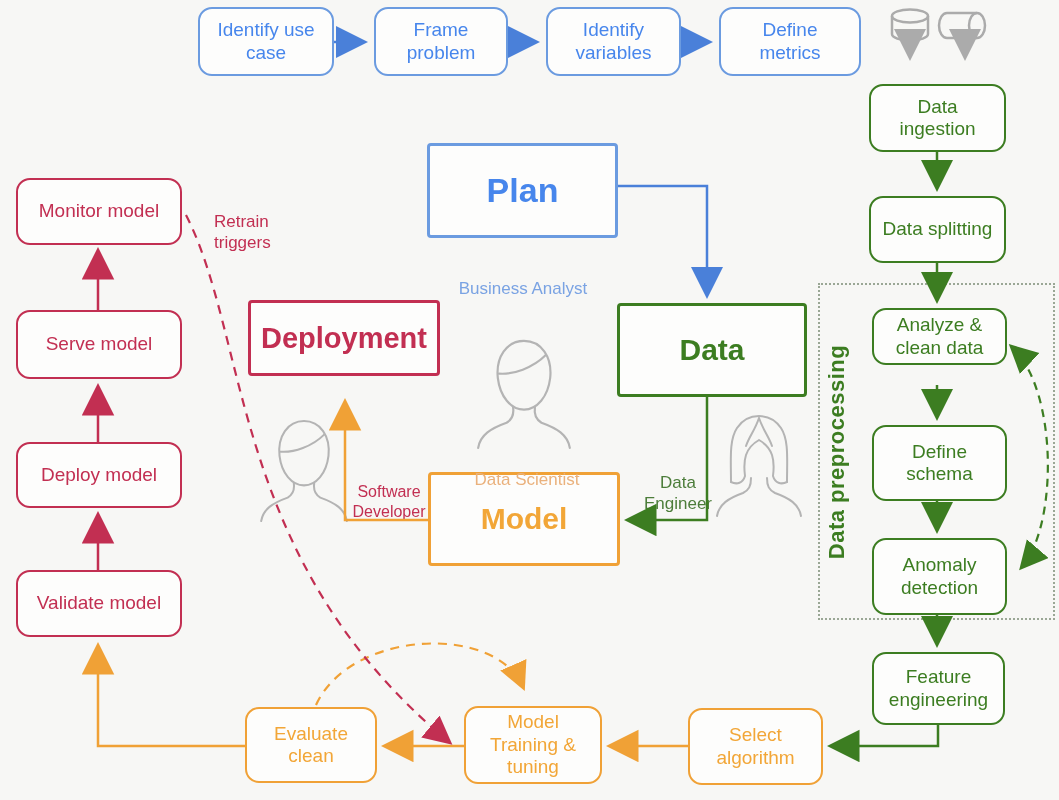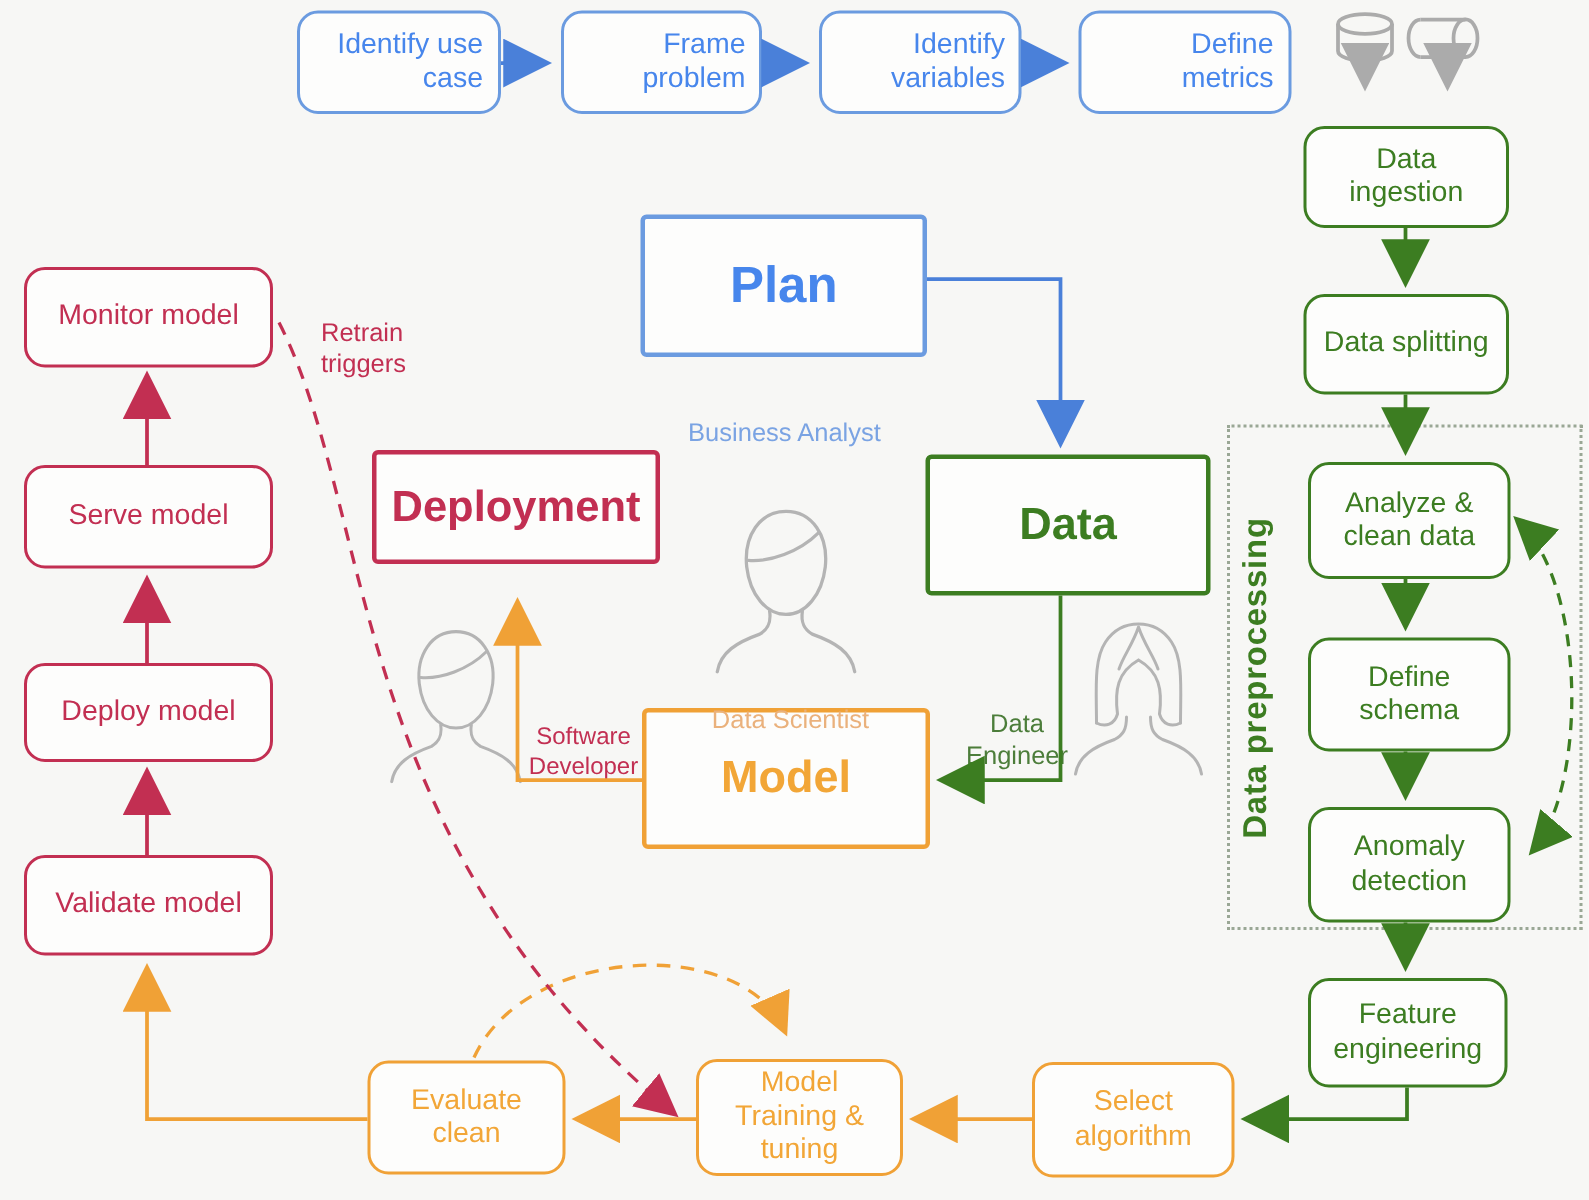--- a/index.html
+++ b/index.html
@@ -5,21 +5,21 @@
   html,body{margin:0;padding:0;}
   body{font-family:"Liberation Sans", sans-serif;background:#ffffff;}
   #stage{position:relative;width:1059px;height:800px;background:#f7f7f5;overflow:hidden;}
 
   .node{position:absolute;background:#fdfdfc;border:2px solid #999;border-radius:14px;
         display:flex;align-items:center;justify-content:center;text-align:center;
         line-height:1.18;font-size:19px;padding:0 10px;box-sizing:border-box;z-index:2;}
   .node.narrow{padding:0 9px;}
   .phase{font-weight:bold;border-width:3px;border-radius:4px;z-index:2;}
 
-  .blue  {border-color:#6b9be0;color:#4786ec;text-align:right;}
+  .blue  {border-color:#6b9be0;color:#4786ec;}
   .green {border-color:#3c7d21;color:#3c7d21;}
   .orange{border-color:#f0a136;color:#f2a637;}
   .red   {border-color:#c22f52;color:#c22f52;}
 
   .rolelabel{position:absolute;text-align:center;line-height:1.25;z-index:2;margin-top:20px;}
 
   #preproc-frame{position:absolute;left:818px;top:283px;width:237px;height:337px;
         border:2px dotted #9aa795;z-index:1;box-sizing:border-box;background:transparent;}
   #preproc-label{position:absolute;left:718px;top:438px;width:240px;height:28px;
         transform:rotate(-90deg);font-weight:bold;font-size:22px;color:#3c7d21;
@@ -52,21 +52,21 @@
   <div class="rolelabel" style="left:345px;top:462px;width:88px;font-size:16px;color:#c22f52;text-align:center;">Software Developer</div>
   <div class="rolelabel" style="left:214px;top:191px;width:76px;font-size:17px;color:#c22f52;text-align:left;">Retrain triggers</div>
 
   <div class="node red" style="left:16px;top:178px;width:166px;height:67px;">Monitor model</div>
   <div class="node red" style="left:16px;top:310px;width:166px;height:69px;">Serve model</div>
   <div class="node red" style="left:16px;top:442px;width:166px;height:66px;">Deploy model</div>
   <div class="node red" style="left:16px;top:570px;width:166px;height:67px;">Validate model</div>
 
   <div class="node green" style="left:869px;top:84px;width:137px;height:68px;">Data ingestion</div>
   <div class="node green" style="left:869px;top:196px;width:137px;height:67px;">Data splitting</div>
-  <div class="node green" style="left:872px;top:308px;width:135px;height:78px;">Analyze &amp; clean data</div>
+  <div class="node green" style="left:872px;top:308px;width:135px;height:57px;">Analyze &amp; clean data</div>
   <div class="node green" style="left:872px;top:425px;width:135px;height:76px;">Define schema</div>
   <div class="node green" style="left:872px;top:538px;width:135px;height:77px;">Anomaly detection</div>
   <div class="node green" style="left:872px;top:652px;width:133px;height:73px;">Feature engineering</div>
 
   <div class="node orange" style="left:245px;top:707px;width:132px;height:76px;">Evaluate clean</div>
   <div class="node orange" style="left:464px;top:706px;width:138px;height:78px;">Model Training &amp; tuning</div>
   <div class="node orange" style="left:688px;top:708px;width:135px;height:77px;">Select algorithm</div>
 
   <svg class="persvg" style="left:468px;top:330px;" width="112" height="120" viewBox="0 0 100 110">
     <g fill="none" stroke="#b4b4b4" stroke-width="2" stroke-linecap="round">

